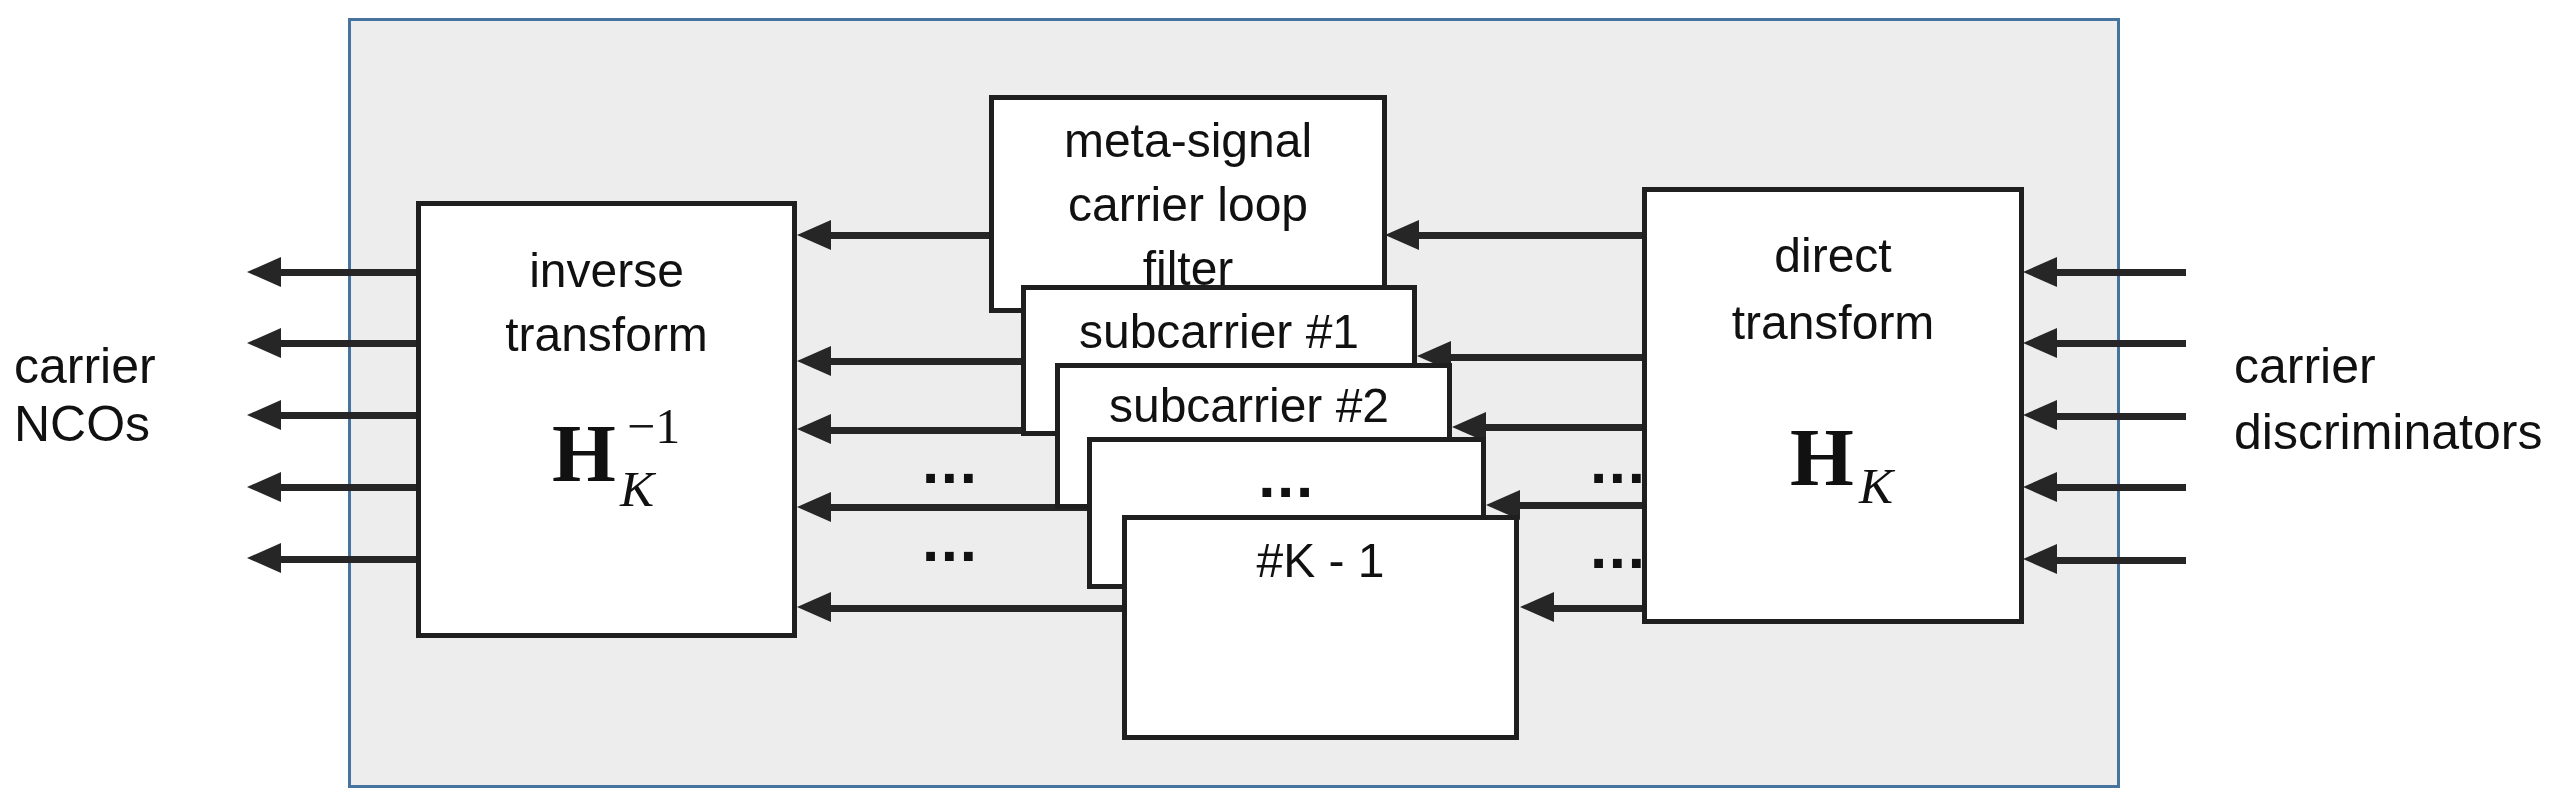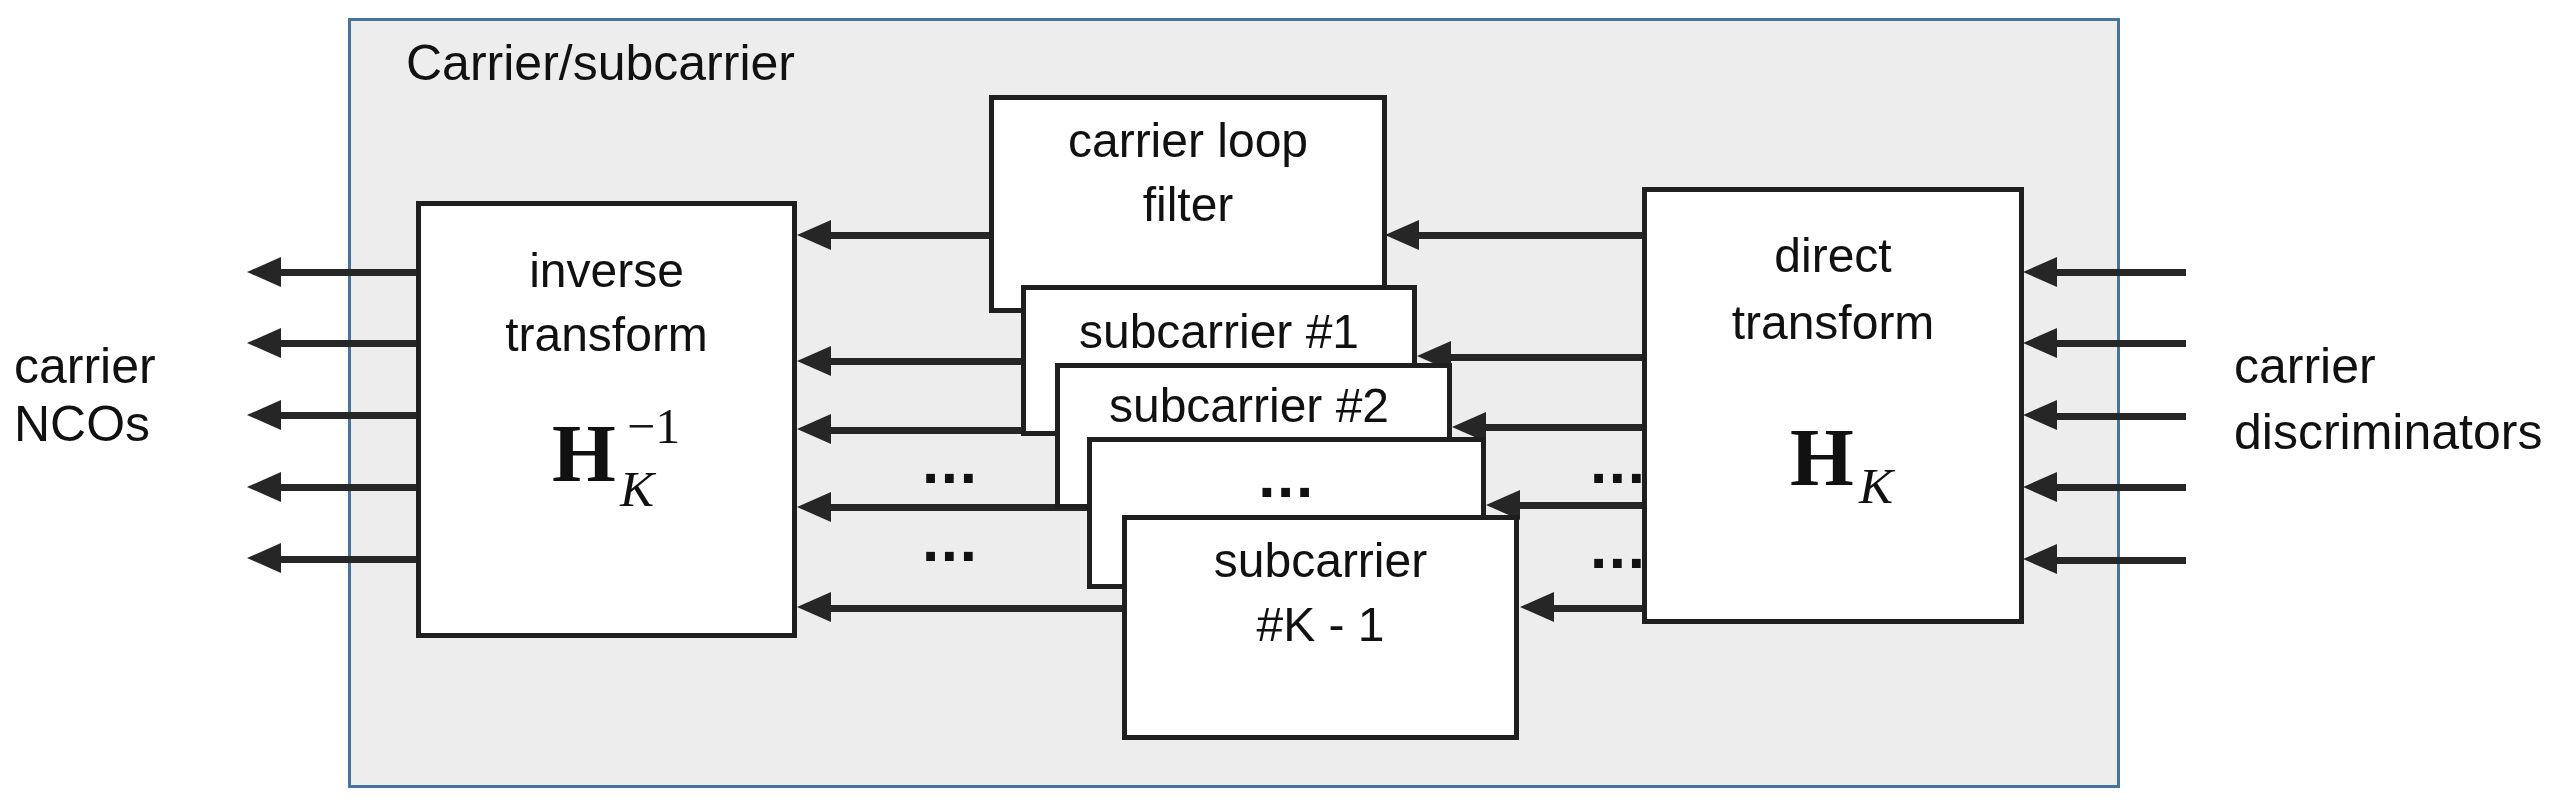--- a/index.html
+++ b/index.html
@@ -34,21 +34,20 @@
   .frm-sub{font-size:51px;font-style:italic;}
 </style>
 </head>
 <body>
 
 <div id="canvas">
 
   <div class="abs outer" style="left:348px;top:18px;width:1772px;height:770px;"></div>
 
   <div class="abs lbl" style="left:406px;top:33px;line-height:61px;">
-    <div>Carrier/subcarrier</div>
   </div>
 
   <div class="abs ah" style="left:247px;top:257px;"></div>
   <div class="abs ln" style="left:276px;top:269px;width:141px;"></div>
   <div class="abs ah" style="left:247px;top:328px;"></div>
   <div class="abs ln" style="left:276px;top:340px;width:141px;"></div>
   <div class="abs ah" style="left:247px;top:400px;"></div>
   <div class="abs ln" style="left:276px;top:412px;width:141px;"></div>
   <div class="abs ah" style="left:247px;top:472px;"></div>
   <div class="abs ln" style="left:276px;top:484px;width:141px;"></div>
@@ -99,32 +98,32 @@
   <div class="abs txt" style="left:416px;top:239px;width:381px;">
     <div>inverse</div>
     <div>transform</div>
   </div>
   <div class="abs txt" style="left:1642px;top:222px;width:382px;line-height:67px;">
     <div>direct</div>
     <div>transform</div>
   </div>
 
   <div class="abs txt" style="left:989px;top:109px;width:398px;">
+    <div>meta-signal</div>
     <div>carrier loop</div>
     <div>filter</div>
   </div>
   <div class="abs txt" style="left:1021px;top:300px;width:396px;text-align:center;">
     <div>subcarrier #1</div>
   </div>
   <div class="abs txt" style="left:1055px;top:374px;width:388px;">
     <div>subcarrier #2</div>
   </div>
   <div class="abs dots" style="left:1087px;top:445px;width:399px;text-align:center;">...</div>
   <div class="abs txt" style="left:1122px;top:529px;width:397px;">
-    <div>subcarrier</div>
     <div>#K - 1</div>
   </div>
 
   <div class="abs frm frm-base" style="left:552px;top:413px;">H</div>
   <div class="abs frm frm-sup" style="left:627px;top:401px;">−1</div>
   <div class="abs frm frm-sub" style="left:620px;top:464px;">K</div>
 
   <div class="abs frm frm-base" style="left:1790px;top:417px;">H</div>
   <div class="abs frm frm-sub" style="left:1859px;top:461px;">K</div>
 

